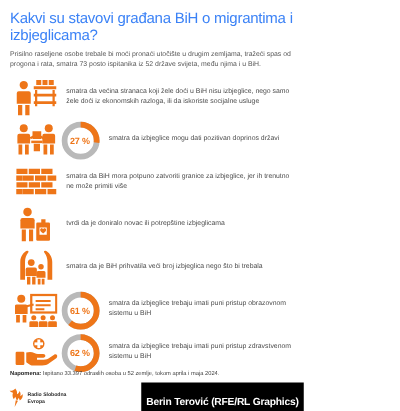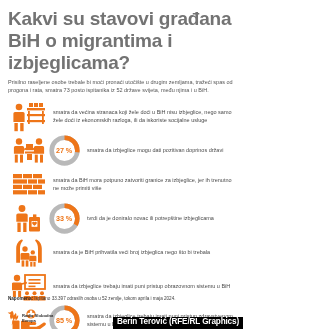--- a/index.html
+++ b/index.html
@@ -20,24 +20,24 @@
     position: relative;
     width: 250px;
     height: 329px;
     background: #ffffff;
     padding: 7px 7px 0 7px;
     overflow: hidden;
   }
 
   
   .title {
-    font-size: 19px;
+    font-size: 12px;
     line-height: 1.16;
-    font-weight: bold;
-    color: #737373;
+    font-weight: normal;
+    color: #3b82f6;
     letter-spacing: -0.2px;
     margin: 1px 0 0 1px;
   }
 
   .subtitle {
     margin: 5px 1px 0 1px;
     font-size: 5.5px;
     line-height: 1.42;
     color: #555555;
     letter-spacing: 0.01px;
@@ -145,21 +145,21 @@
     white-space: pre-line;
   }
 
   .credit {
     margin-left: auto;
     background: #000000;
     color: #ffffff;
     font-size: 8.2px;
     font-weight: bold;
     letter-spacing: -0.15px;
-    padding: 0 4px 3px 4px;
+    padding: 11px 4px 3px 4px;
     white-space: nowrap;
   }
 </style>
 </head>
 <body>
 
 <div class="infographic">
 
   <h1 class="title">Kakvi su stavovi građana BiH o migrantima i izbjeglicama?</h1>
 
@@ -252,29 +252,20 @@
             <circle cx="8" cy="4.5" r="3.4"></circle>
             <path d="M4 9.4h8a1.7 1.7 0 0 1 1.7 1.7v6.6H2.3v-6.6A1.7 1.7 0 0 1 4 9.4z"></path>
             <rect x="3.4" y="18.6" width="3.3" height="9.4"></rect>
             <rect x="9.2" y="18.6" width="3.3" height="9.4"></rect>
             <rect x="15" y="13" width="11" height="14.6" rx="1"></rect>
             <rect x="19" y="10.4" width="3.4" height="3" fill="#ee7518"></rect>
             <rect x="17.6" y="17" width="5.8" height="5.8" fill="#ffffff"></rect>
             <path d="M20.5 18.2c-.9-1-2.4-.4-2.4.8 0 1.1 1.6 2 2.4 2.7.8-.7 2.4-1.6 2.4-2.7 0-1.2-1.5-1.8-2.4-.8z" fill="#ee7518"></path>
           </g>
         </svg>
-      </div>
-      <div class="donut-cell">
-        <div class="donut">
-          <svg width="33" height="33" viewBox="0 0 36 36">
-            <circle cx="18" cy="18" r="14" fill="none" stroke="#b9b9b9" stroke-width="5"></circle>
-            <circle class="arc" cx="18" cy="18" r="14" fill="none" stroke="#ee7518" stroke-width="5" stroke-dasharray="29.03 58.94"></circle>
-          </svg>
-          <span class="donut-label">33 %</span>
-        </div>
       </div>
       <div class="row-text">tvrdi da je doniralo novac ili potrepštine izbjeglicama</div>
     </div>
 
     <div class="row">
       <div class="icon-cell">
         <svg width="32" height="28" viewBox="0 0 32 28" aria-hidden="true">
           <g fill="#ee7518">
             <path d="M3.2 9.5C3.2 5 6 1.6 8.6 0.6c.9-.3 1.6.6 1 1.3C8 3.9 7 6.3 7 9.5v14.3H3.2z"></path>
             <path d="M28.8 9.5C28.8 5 26 1.6 23.4.6c-.9-.3-1.6.6-1 1.3C24 3.9 25 6.3 25 9.5v14.3h3.8z"></path>
@@ -307,20 +298,29 @@
             <rect x="8.5" y="9.6" width="6.5" height="1.7" transform="rotate(-14 11.7 10.4)"></rect>
             <circle cx="15" cy="20.2" r="2"></circle>
             <path d="M12.6 23h4.8a1.1 1.1 0 0 1 1.1 1.1v3.5h-7v-3.5A1.1 1.1 0 0 1 12.6 23z"></path>
             <circle cx="22.5" cy="20.2" r="2"></circle>
             <path d="M20.1 23h4.8a1.1 1.1 0 0 1 1.1 1.1v3.5h-7v-3.5A1.1 1.1 0 0 1 20.1 23z"></path>
             <circle cx="30" cy="20.2" r="2"></circle>
             <path d="M27.6 23h4.8a1.1 1.1 0 0 1 1.1 1.1v3.5h-7v-3.5A1.1 1.1 0 0 1 27.6 23z"></path>
           </g>
         </svg>
       </div>
+      <div class="donut-cell">
+        <div class="donut">
+          <svg width="33" height="33" viewBox="0 0 36 36">
+            <circle cx="18" cy="18" r="14" fill="none" stroke="#b9b9b9" stroke-width="5"></circle>
+            <circle class="arc" cx="18" cy="18" r="14" fill="none" stroke="#ee7518" stroke-width="5" stroke-dasharray="53.66 34.31"></circle>
+          </svg>
+          <span class="donut-label">61 %</span>
+        </div>
+      </div>
       <div class="row-text">smatra da izbjeglice trebaju imati puni pristup obrazovnom sistemu u BiH</div>
     </div>
 
     <div class="row">
       <div class="icon-cell">
         <svg width="34" height="26" viewBox="0 0 34 26" aria-hidden="true">
           <g fill="#ee7518">
             <circle cx="19" cy="6" r="4.6"></circle>
             <rect x="17.9" y="2.6" width="2.3" height="6.8" fill="#ffffff"></rect>
             <rect x="15.6" y="4.9" width="6.8" height="2.3" fill="#ffffff"></rect>
@@ -328,21 +328,21 @@
             <rect x="0.5" y="12.4" width="7" height="10.6" rx="1"></rect>
           </g>
         </svg>
       </div>
       <div class="donut-cell">
         <div class="donut">
           <svg width="33" height="33" viewBox="0 0 36 36">
             <circle cx="18" cy="18" r="14" fill="none" stroke="#b9b9b9" stroke-width="5"></circle>
             <circle class="arc" cx="18" cy="18" r="14" fill="none" stroke="#ee7518" stroke-width="5" stroke-dasharray="48.38 39.58"></circle>
           </svg>
-          <span class="donut-label">85 %</span>
+          <span class="donut-label">62 %</span>
         </div>
       </div>
       <div class="row-text">smatra da izbjeglice trebaju imati puni pristup zdravstvenom sistemu u BiH</div>
     </div>
 
   </div>
 
   <div class="footer">
     <div class="note">
       <b>Napomena:</b><span> Ispitano 33.397 odraslih osoba u 52 zemlje, tokom aprila i maja 2024.</span>

